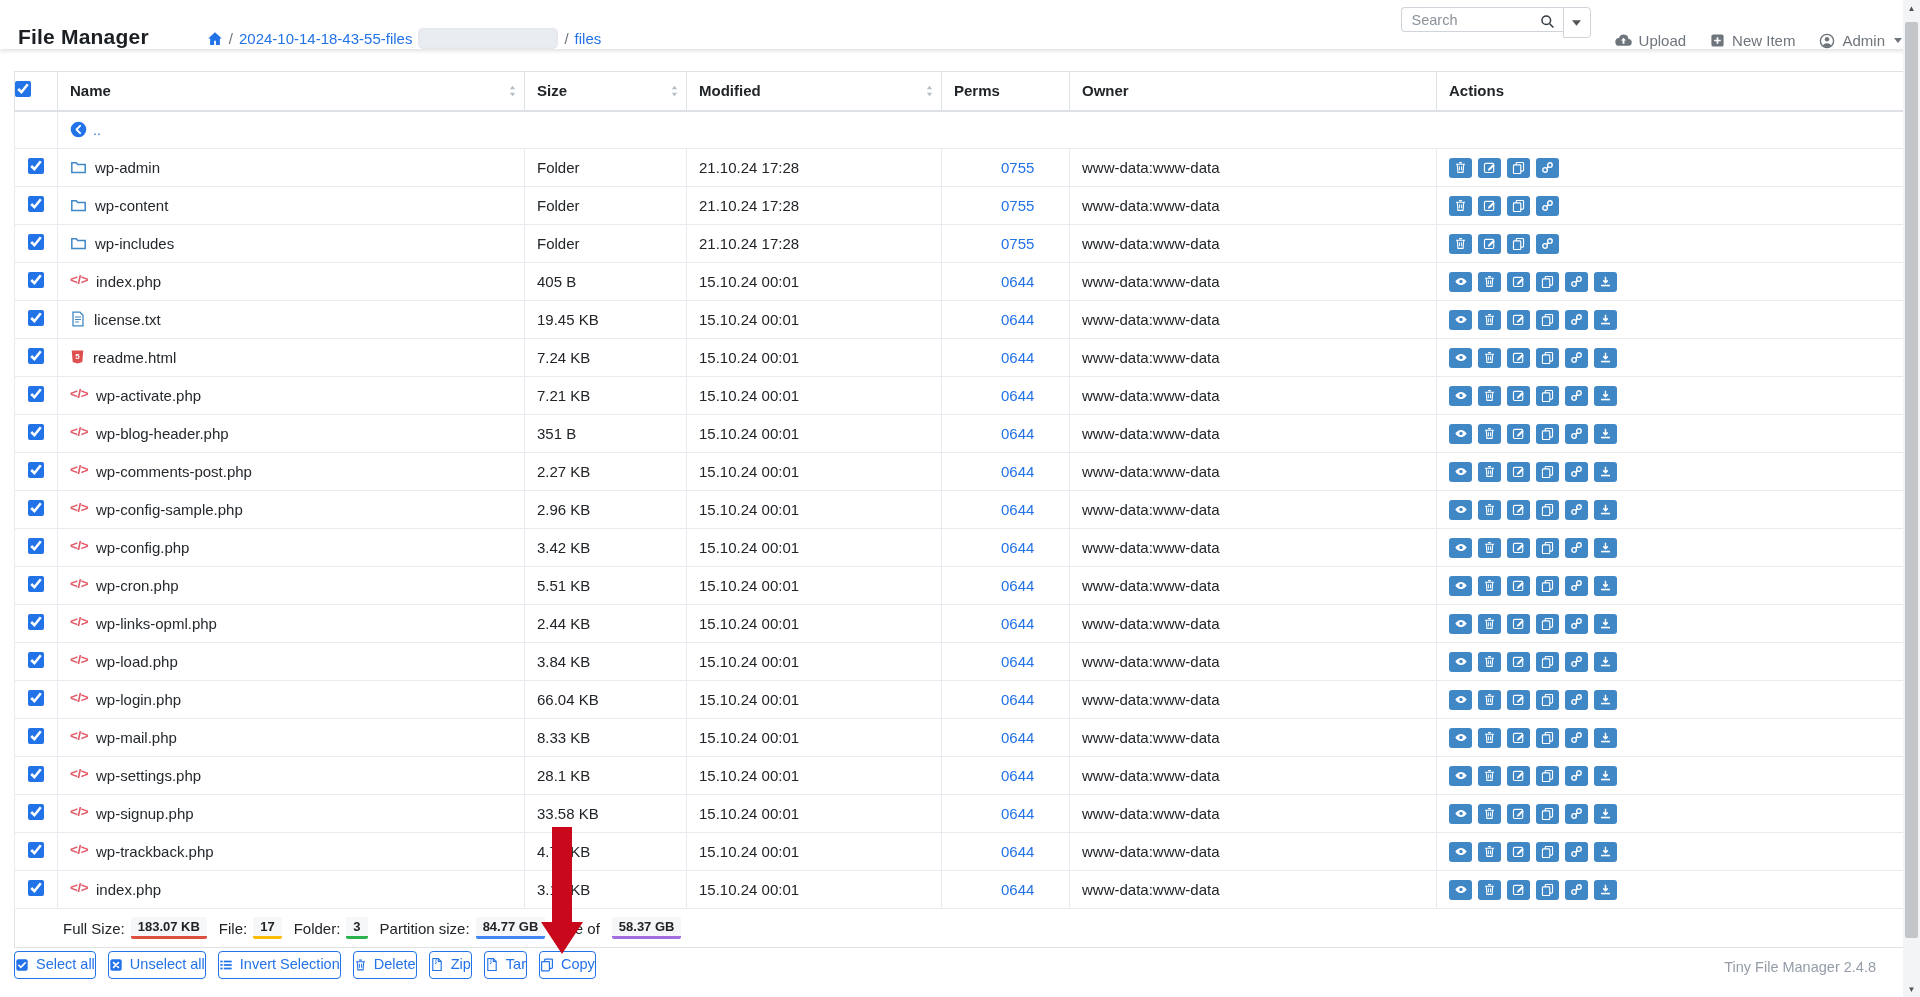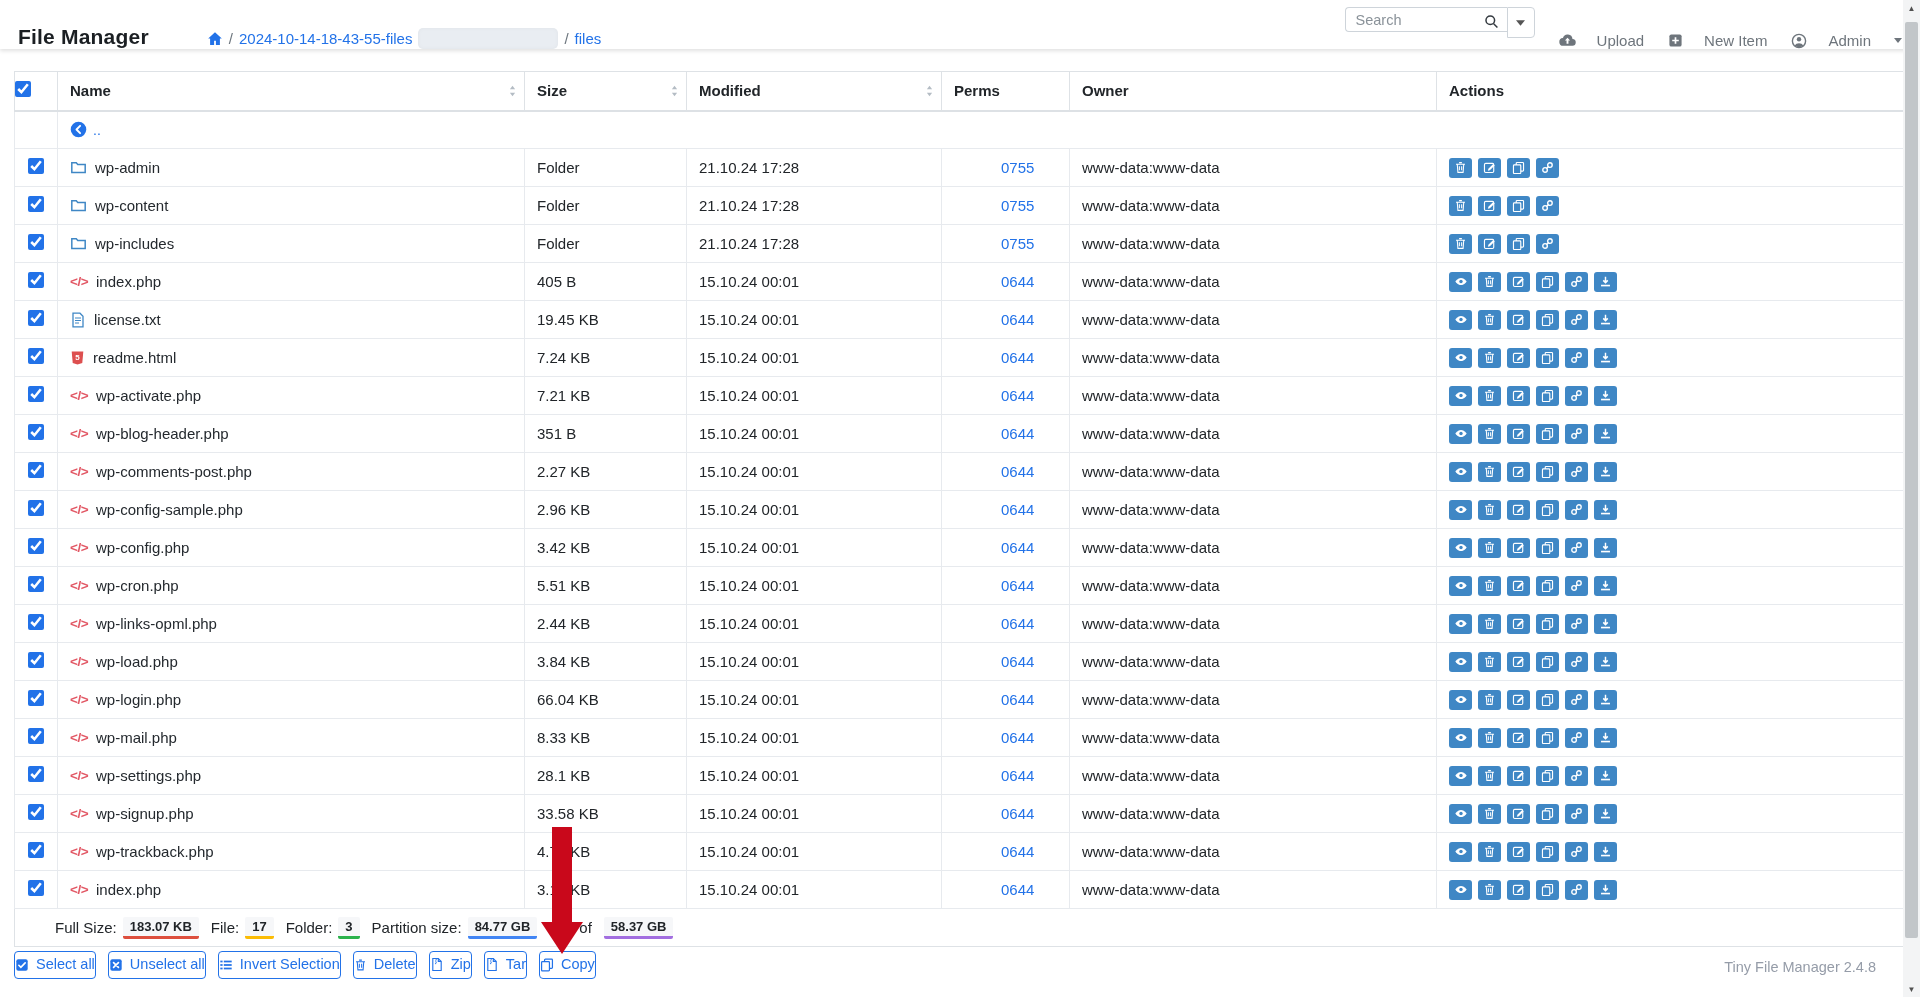--- a/index.html
+++ b/index.html
@@ -21,39 +21,39 @@
   .search-group { display:flex; align-items:stretch; height:31px; }
   .search-box { position:relative; width:162px; }
   .search-box input { width:100%; height:25px; border:1px solid #ced4da; border-right:0;
                       border-radius:4px 0 0 4px; padding:0 30px 0 10px; font-size:14.5px;
                       color:#404040; outline:none; font-family:inherit; }
   .search-box input::placeholder { color:#8a9299; }
   .search-icon-in { position:absolute; right:8px; top:7px; color:#343a40; }
   .search-caret { width:28px; border:1px solid #ced4da; border-radius:0 4px 4px 0;
                   display:flex; align-items:center; justify-content:center; background:#fff;
                   color:#555; cursor:pointer; }
-  .nav-item { display:flex; align-items:center; gap:21px; cursor:pointer; white-space:nowrap;margin-top:36px; }
+  .nav-item { display:flex; align-items:center; gap:7px; cursor:pointer; white-space:nowrap;margin-top:36px; }
   .caret-down { width:0; height:0; border-left:4.5px solid transparent;
                 border-right:4.5px solid transparent; border-top:5px solid #6e757c;
                 display:inline-block; margin-left:2px; }
 
   
   .table-wrap { margin:22px 14px 0; }
   table.files { width:100%; border-collapse:collapse; table-layout:fixed; font-size:15px; }
   table.files th, table.files td { border:1px solid #e7eaee; vertical-align:middle; }
   table.files thead th { border-color:#dee2e6; height:39px; text-align:left;
                          font-weight:bold; padding:0 12px; position:relative;
                          border-bottom:2px solid #dde1e5; }
   table.files tbody td, table.files tfoot td { height:38px; padding:0 12px; }
   tr.parent-row td { height:32px; }
   .cell-check { text-align:center; padding:0 !important; }
   input[type="checkbox"] { width:16px; height:16px; accent-color:#2272e8; cursor:pointer; }
   .sort-icon { position:absolute; right:7px; top:50%; transform:translateY(-50%);
                color:#b4bcc4; cursor:pointer; line-height:0; }
-  .name-cell { display:flex; align-items:center; gap:8px; overflow:hidden; white-space:nowrap; }
+  .name-cell { display:flex; align-items:flex-start; gap:8px; overflow:hidden; white-space:nowrap; }
   .file-name { color:#24292e; cursor:pointer; }
   .parent-link { color:#2272e8; font-size:14px; text-decoration:none;
                  display:flex; align-items:center; gap:6px; cursor:pointer; }
   a.perms-link { color:#2272e8; text-decoration:none; cursor:pointer;margin-left:47px; }
 
   .file-icon { display:none; line-height:0; }
   tr.type-folder .icon-folder, tr.type-text .icon-text,
   tr.type-html .icon-html, tr.type-code .icon-code { display:inline-flex; }
   .icon-code { color:#e25865; font-weight:bold; font-size:13.5px; line-height:1;
                letter-spacing:-.5px; display:none; }
@@ -1292,21 +1292,21 @@
                 <svg width="13" height="13">
                   <use href="#i-download"></use>
                 </svg>
               </button>
       </span>
     </td>
   </tr>
 </tbody>
     <tfoot>
       <tr>
-        <td colspan="7" style="padding:0">
+        <td colspan="7" style="padding:8px">
           <div class="stats-line">
             <span>Full Size:</span>
             <span class="stat-badge ub-red">183.07 KB</span>
             <span>File:</span>
             <span class="stat-badge ub-yellow">17</span>
             <span>Folder:</span>
             <span class="stat-badge ub-green">3</span>
             <span>Partition size:</span>
             <span class="stat-badge ub-blue">84.77 GB</span>
             <span style="margin-right:6px">free of</span>

